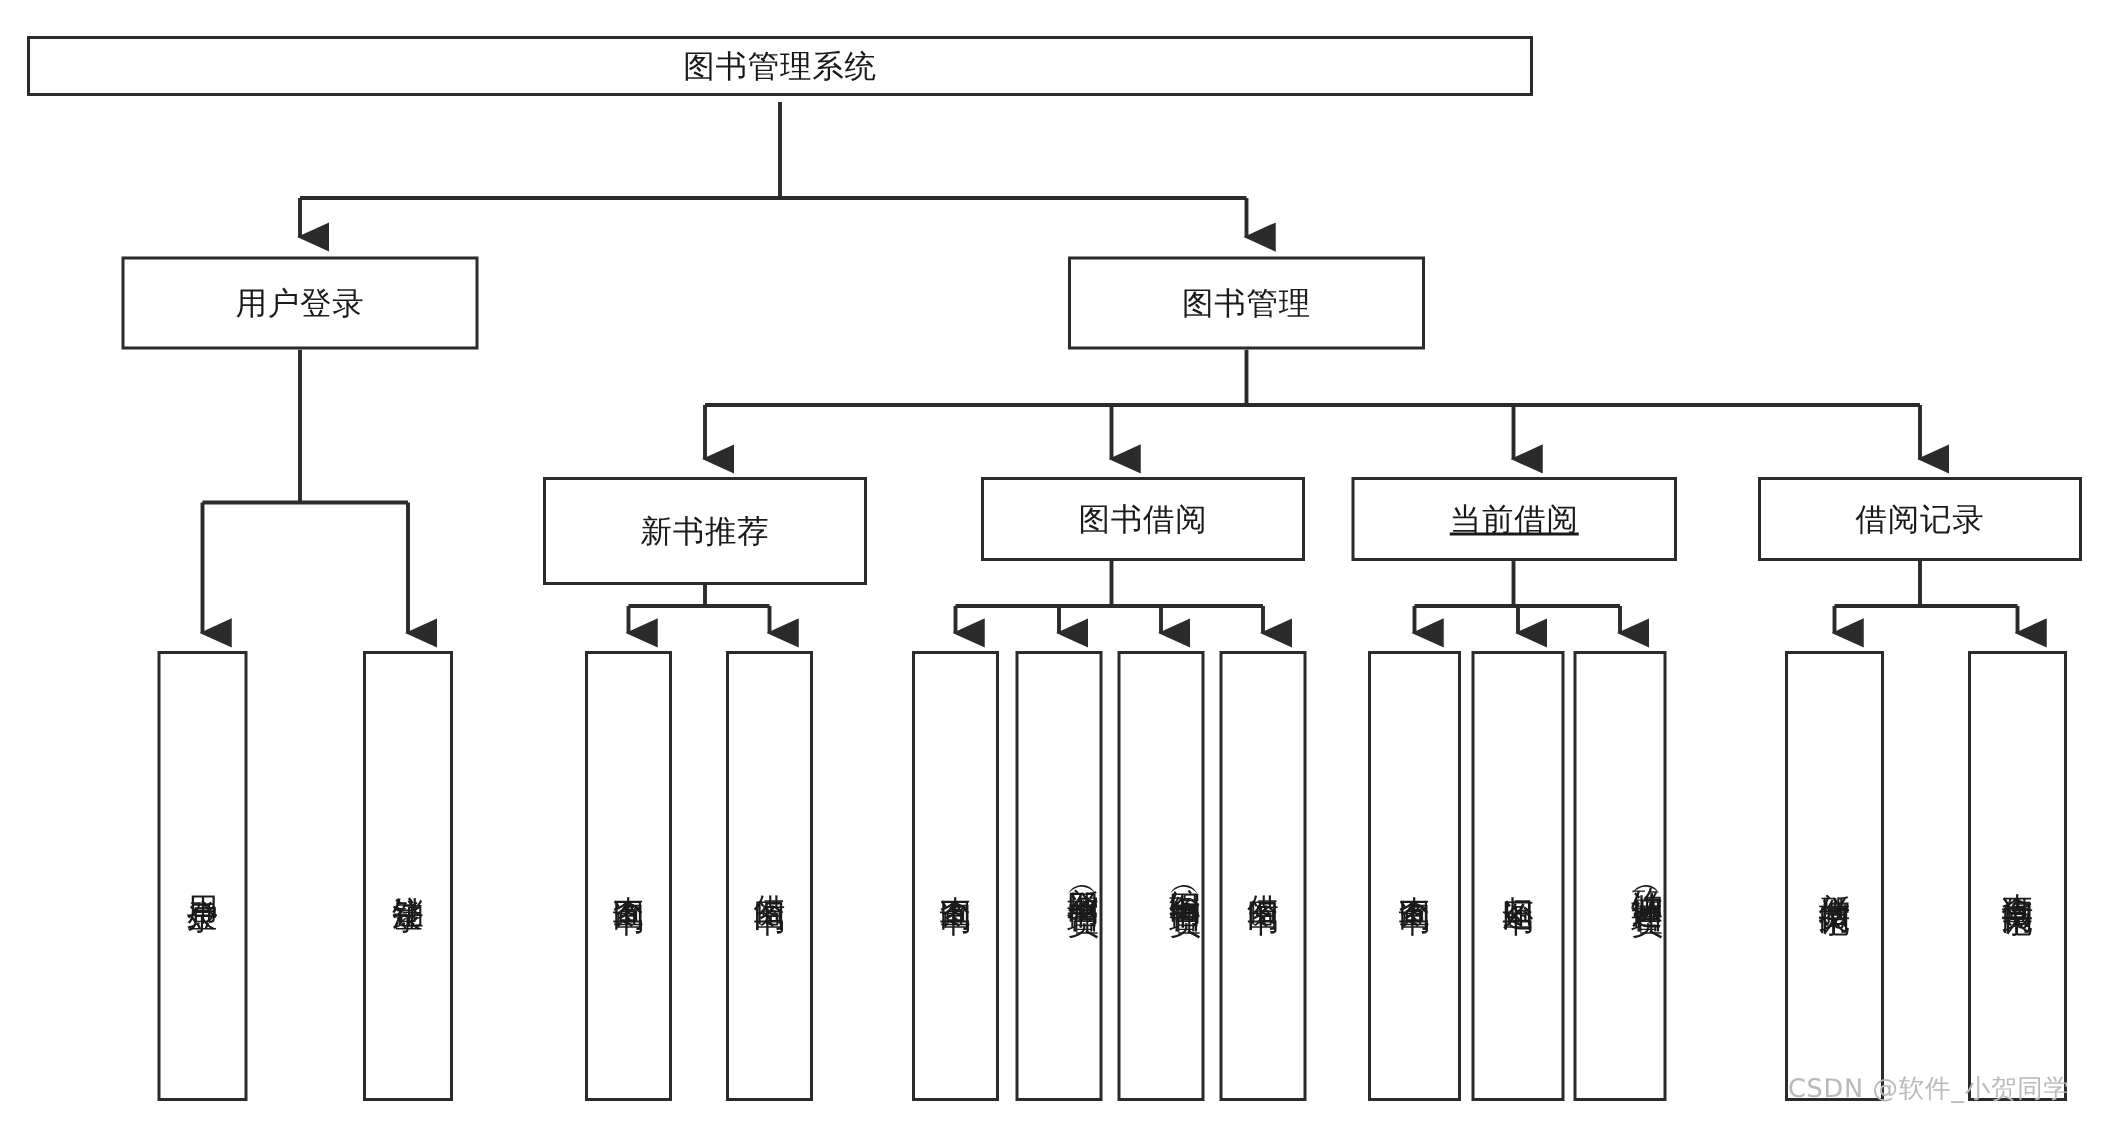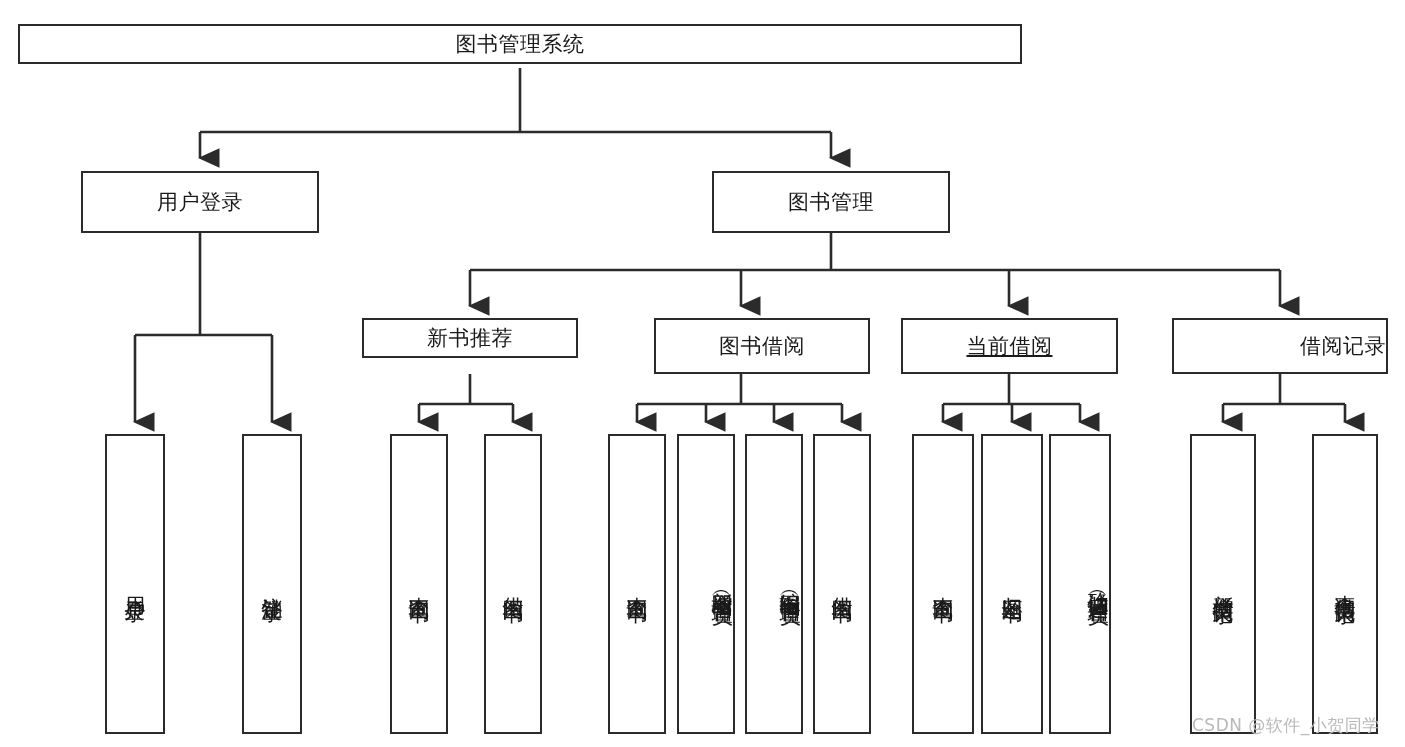--- a/index.html
+++ b/index.html
@@ -126,30 +126,30 @@
     <span class="label">图书管理系统</span>
   </div>
 
   <div class="node h" style="left:81px;top:171px;width:238px;height:62px;">
     <span class="label">用户登录</span>
   </div>
   <div class="node h" style="left:712px;top:171px;width:238px;height:62px;">
     <span class="label">图书管理</span>
   </div>
 
-  <div class="node h" style="left:362px;top:318px;width:216px;height:40px;">
+  <div class="node h" style="left:362px;top:318px;width:216px;height:72px;">
     <span class="label">新书推荐</span>
   </div>
   <div class="node h" style="left:654px;top:318px;width:216px;height:56px;">
     <span class="label">图书借阅</span>
   </div>
   <div class="node h" style="left:901px;top:318px;width:217px;height:56px;text-decoration:underline;">
     <span class="label">当前借阅</span>
   </div>
-  <div class="node h" style="left:1172px;top:318px;width:216px;height:56px;justify-content:flex-end;">
+  <div class="node h" style="left:1172px;top:318px;width:216px;height:56px;">
     <span class="label">借阅记录</span>
   </div>
 
   <div class="node v" style="left:105px;top:434px;width:60px;height:300px;">
     <span class="label">用户登录</span>
   </div>
   <div class="node v" style="left:242px;top:434px;width:60px;height:300px;">
     <span class="label">注销登录</span>
   </div>
 

